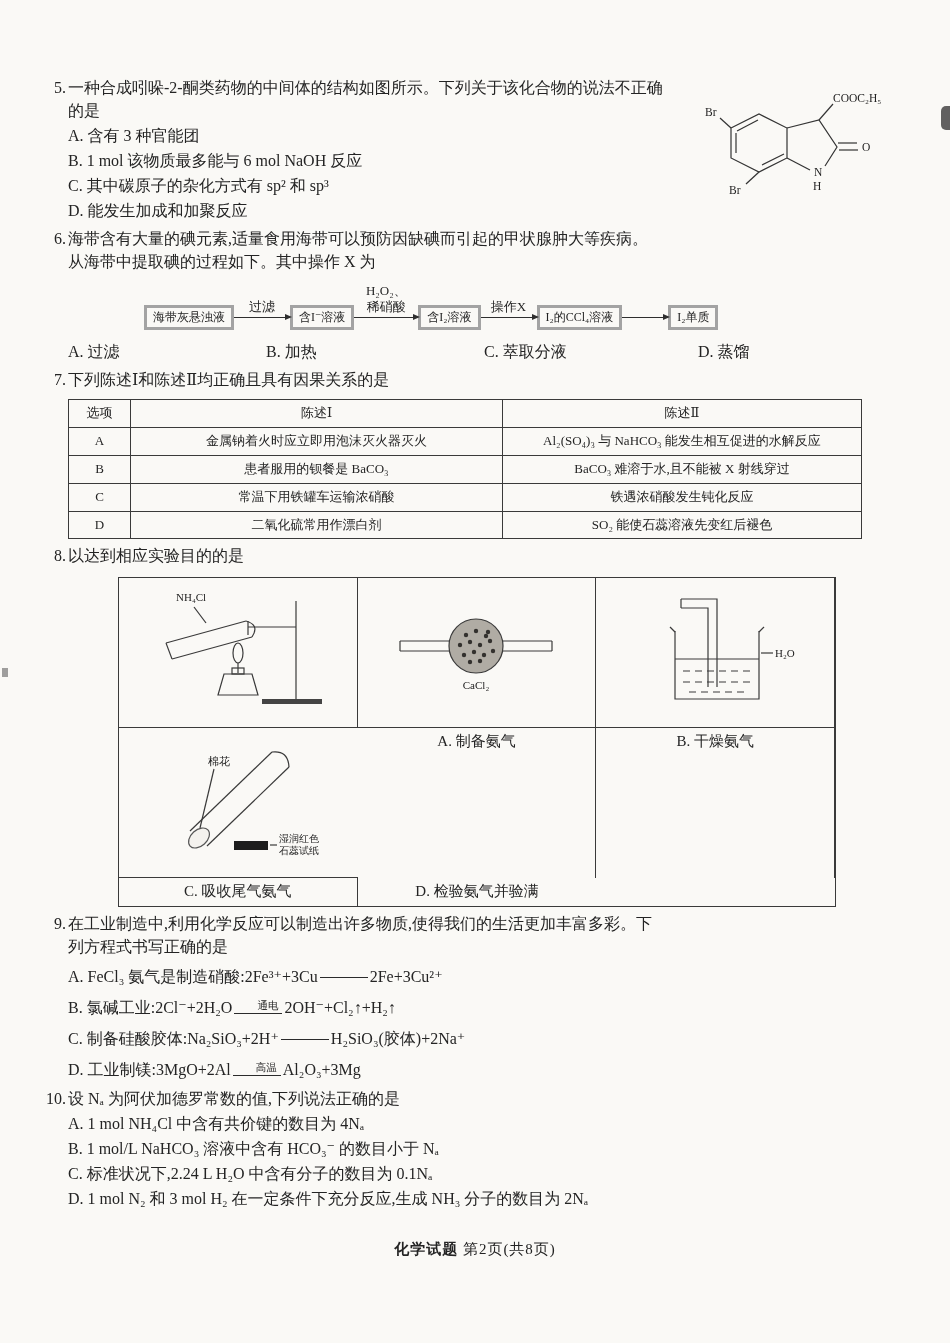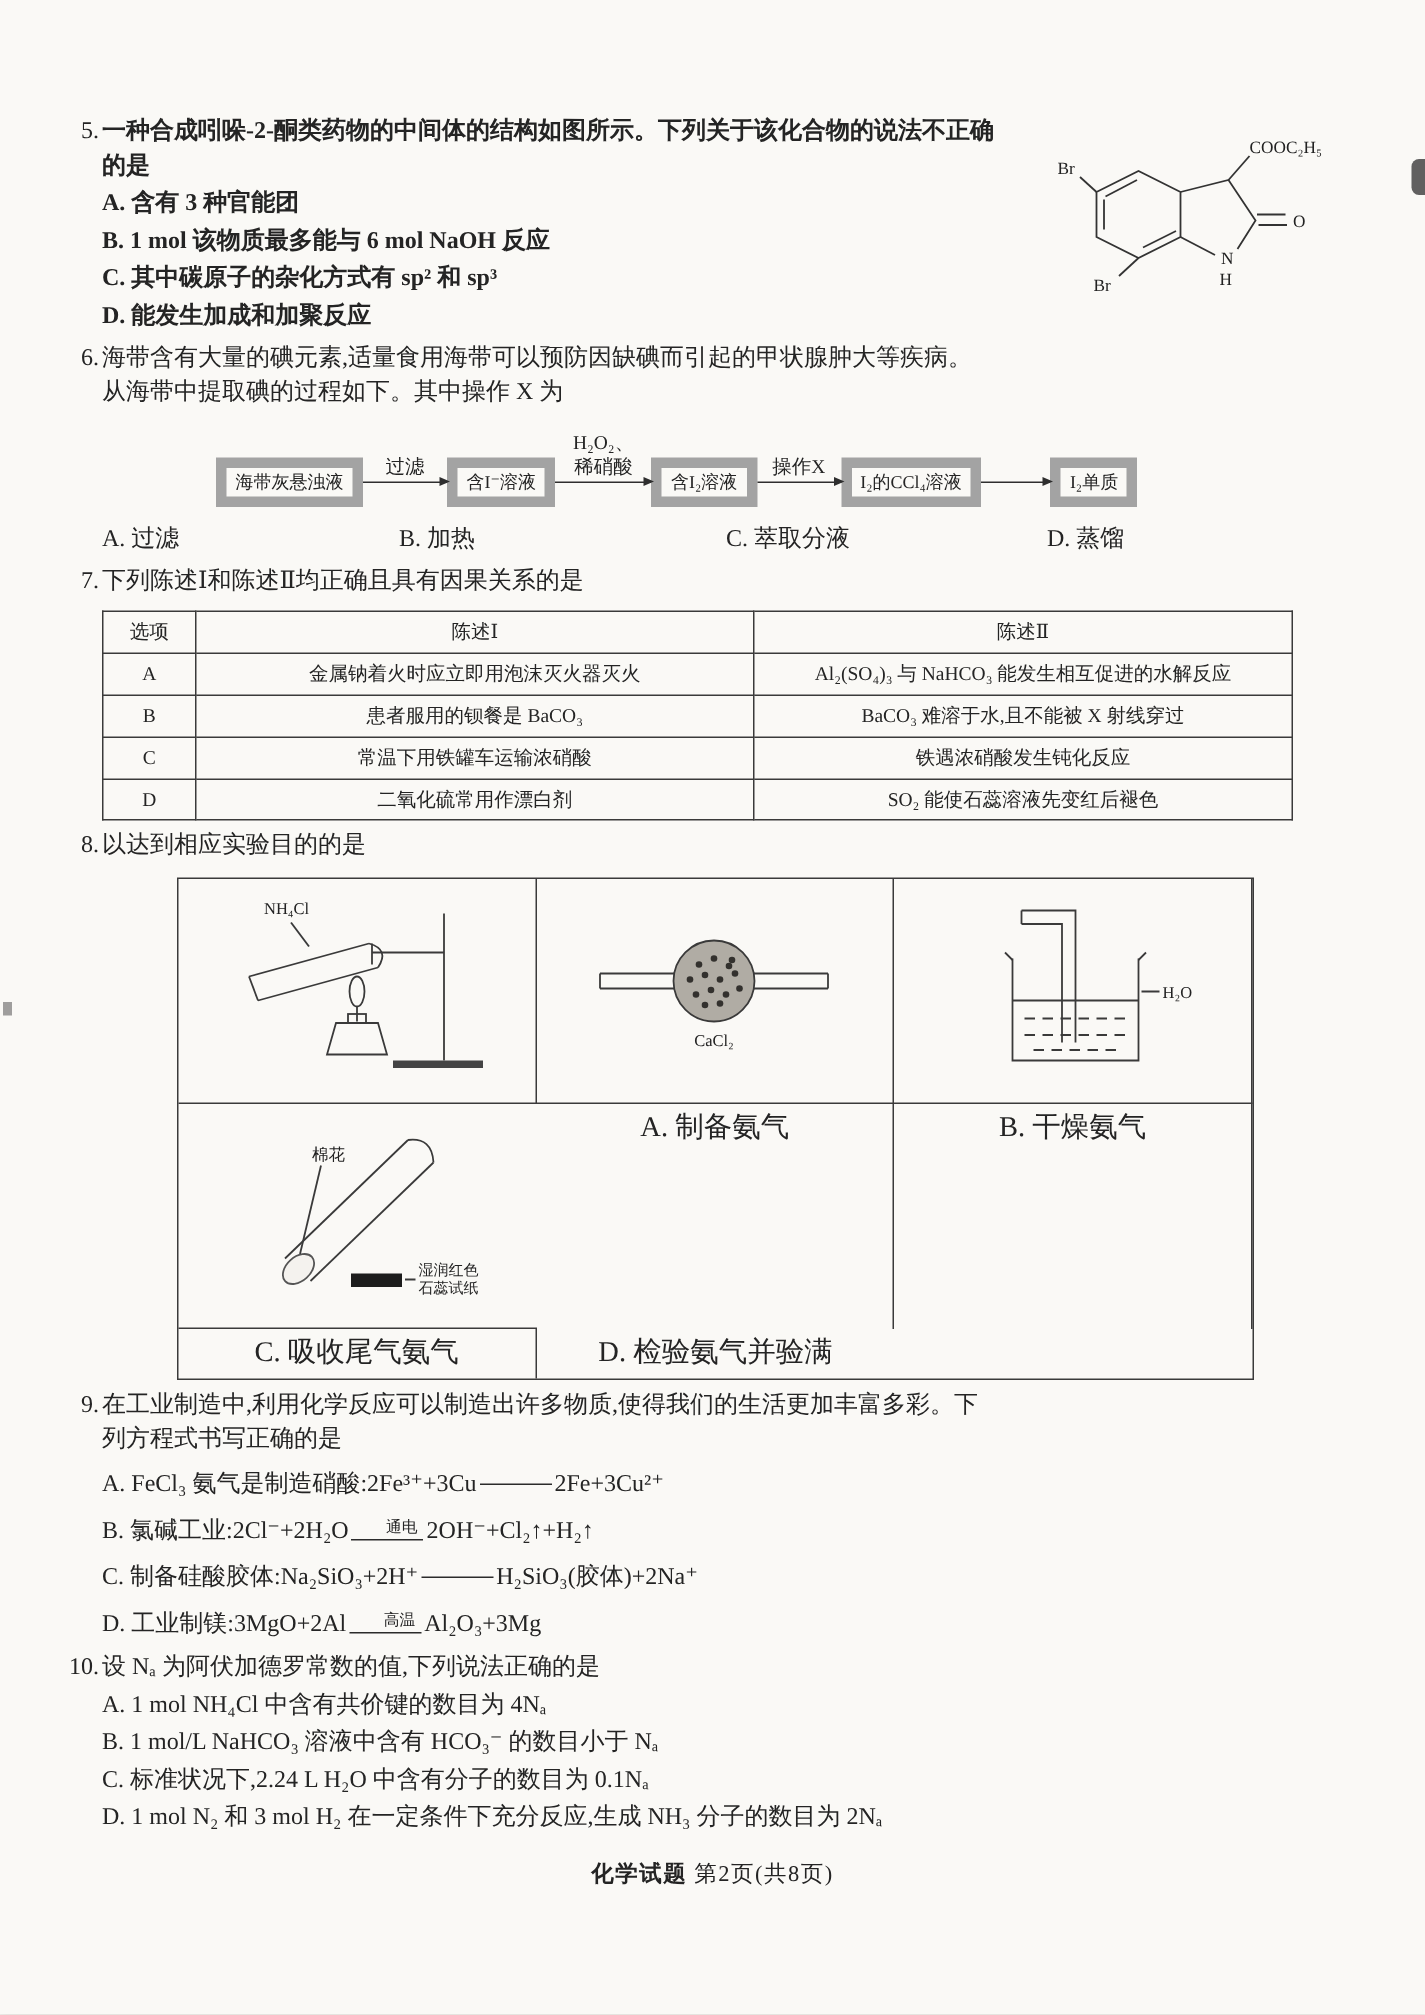--- a/index.html
+++ b/index.html
@@ -4,26 +4,26 @@
 <style>
   *{box-sizing:border-box;margin:0;padding:0;}
   html,body{background:#e9e7e2;}
   body{font-family:"Liberation Serif","DejaVu Serif",serif;color:#242424;}
   .page{position:relative;width:950px;height:1343px;margin:0 auto;background:#faf9f6;
         padding:76px 42px 0 44px;overflow:hidden;box-shadow:0 0 6px rgba(0,0,0,.25);}
   .q{position:relative;padding-left:24px;margin-bottom:5px;font-size:16px;line-height:23px;}
   .q-num{position:absolute;left:-8px;top:0;width:30px;text-align:right;}
   .q-line{line-height:23px;}
   .opt{line-height:23px;margin-top:2px;}
-  .q5 .q-line,.q5 .opt{max-width:615px;font-weight:bold;}
+  .q5 .q-line,.q5 .opt{max-width:615px;}
   .q5-struct{position:absolute;top:14px;right:2px;}
   svg text{font-family:inherit;fill:#222;}
   
   .flow{display:flex;align-items:center;margin:32px 0 8px 76px;}
-  .fbox{border:7px solid #a3a3a3;padding:2px 6px;font-size:12px;line-height:1.25;white-space:nowrap;}
+  .fbox{border:3px solid #a3a3a3;padding:2px 6px;font-size:12px;line-height:1.25;white-space:nowrap;}
   .farrow{position:relative;height:0;border-top:1px solid #2e2e2e;}
   .farrow::after{content:"";position:absolute;right:-2px;top:-4px;
                  border-top:3.5px solid transparent;border-bottom:3.5px solid transparent;
                  border-left:7px solid #2e2e2e;}
   .flbl{position:absolute;bottom:3px;left:50%;transform:translateX(-50%);font-size:13px;
         line-height:1.25;white-space:pre-line;text-align:center;width:max-content;}
   .a1{width:56px}.a2{width:64px}.a3{width:56px}.a4{width:46px}
   .optrow{display:flex;margin-top:10px;}
   .optrow span{display:inline-block;}
   .optrow span:nth-child(1){width:198px;}
@@ -32,21 +32,21 @@
   
   .t7{border-collapse:collapse;margin-top:8px;width:794px;font-size:13px;text-align:center;table-layout:fixed;}
   .t7 th,.t7 td{border:1px solid #3a3a3a;padding:5px 6px;font-weight:normal;line-height:1.3;}
   .t7 .c0{width:62px;}
   .t7 .c1{width:372px;}
   
   .appgrid{margin:10px 0 2px 50px;width:718px;display:grid;grid-template-columns:repeat(3,1fr);border:1px solid #3a3a3a;}
   .appgrid>div{border-right:1px solid #3a3a3a;}
   .appgrid>div:nth-child(4n){border-right:none;align-items:center;}
   .appcell{border-bottom:1px solid #3a3a3a;height:150px;display:flex;align-items:center;justify-content:center;}
-  .capcell{text-align:center;font-size:19px;padding:4px 2px;line-height:1.3;}
+  .capcell{text-align:center;font-size:15px;padding:4px 2px;line-height:1.3;}
   
   .eq{line-height:24px;margin-top:7px;}
   .rxn-cond{display:inline-block;min-width:48px;text-align:right;font-size:10.5px;line-height:1.15;
             padding:0 4px 1px;border-bottom:1.4px solid #2b2b2b;vertical-align:4px;margin:0 2px;}
   .footer{position:absolute;left:0;right:0;bottom:84px;text-align:center;font-size:15px;letter-spacing:1px;}
   .footer .b{font-weight:bold;}
   .artifact-a{position:absolute;right:0;top:106px;width:9px;height:24px;background:#454545;border-radius:5px 0 0 5px;opacity:.85;}
   .artifact-b{position:absolute;left:2px;top:668px;width:6px;height:9px;background:#777;opacity:.7;}
 </style>
 </head>

